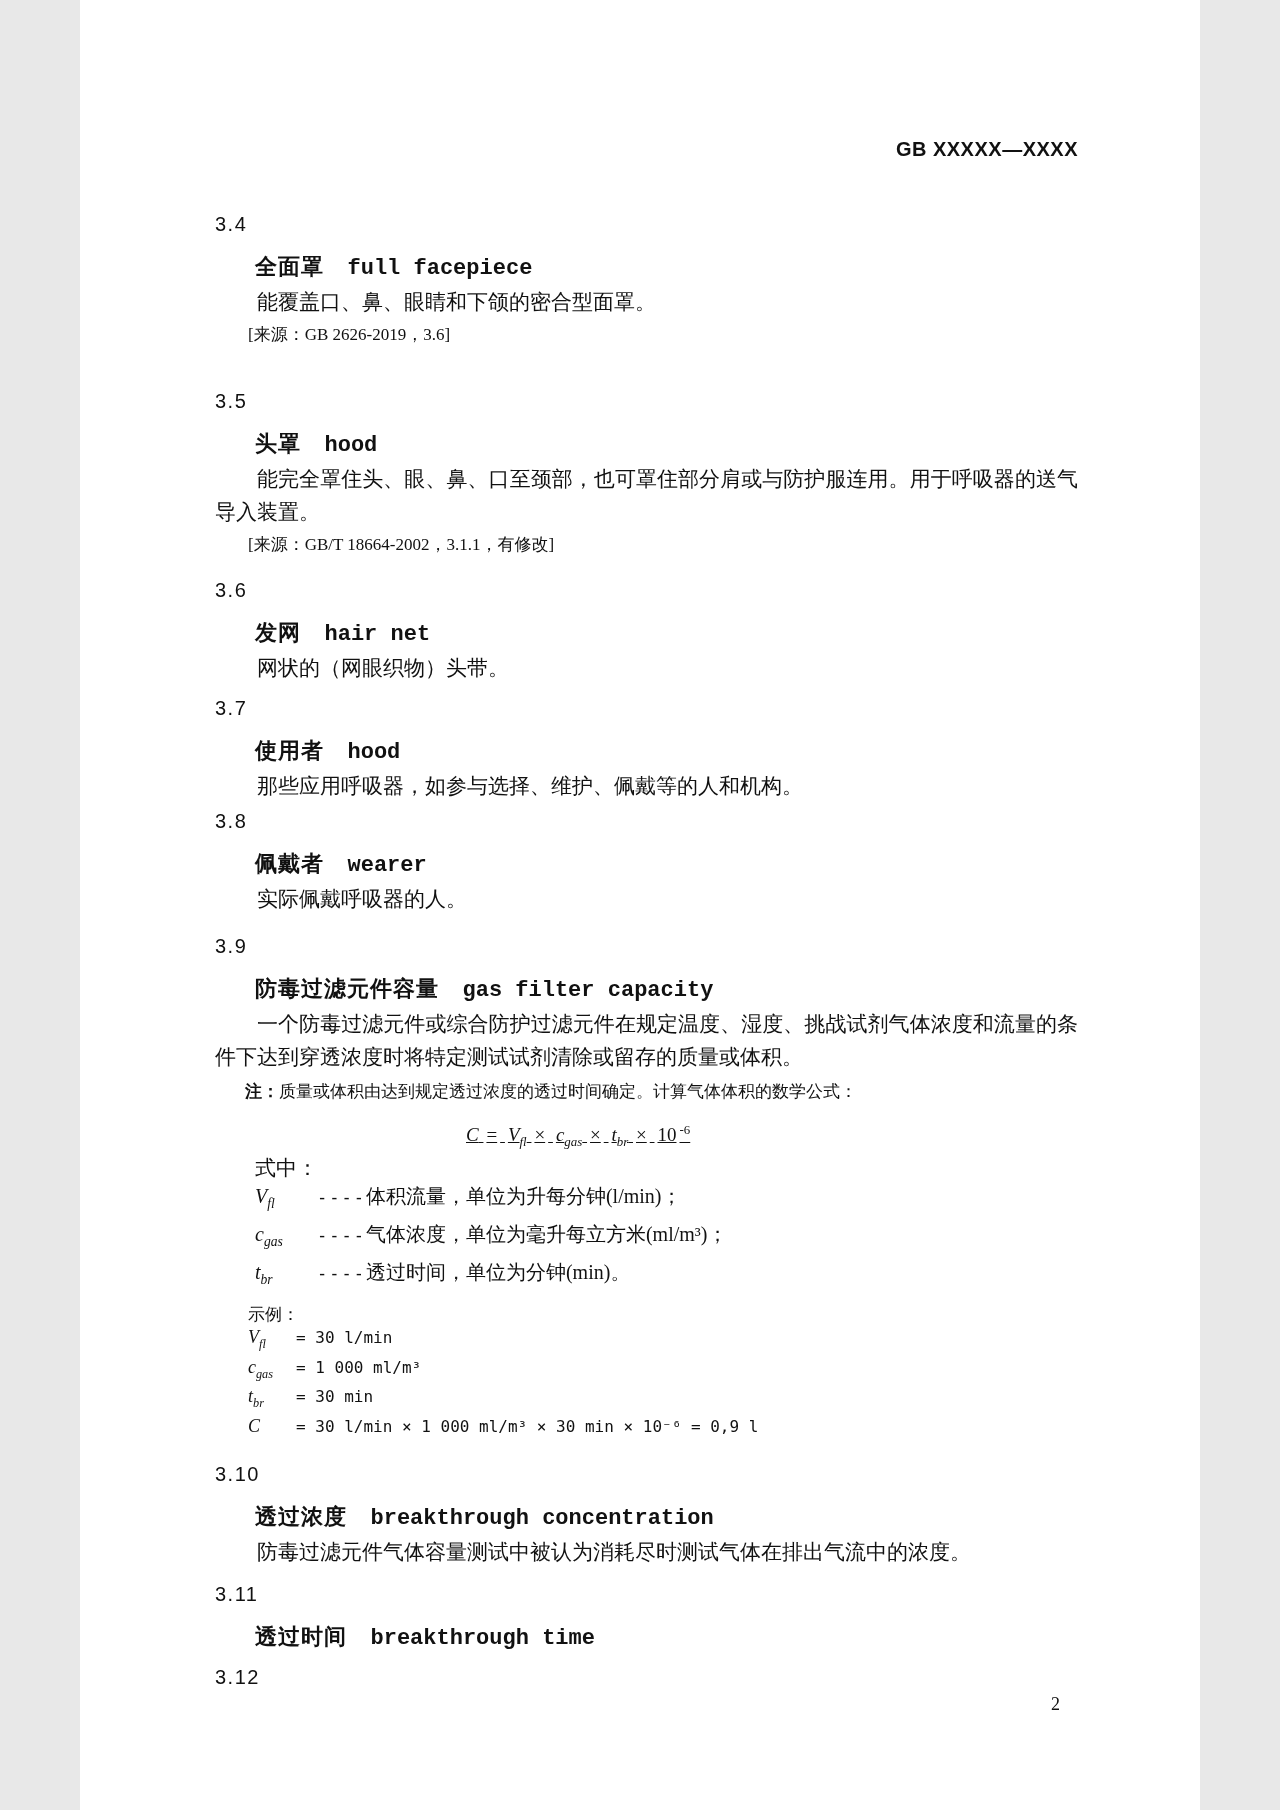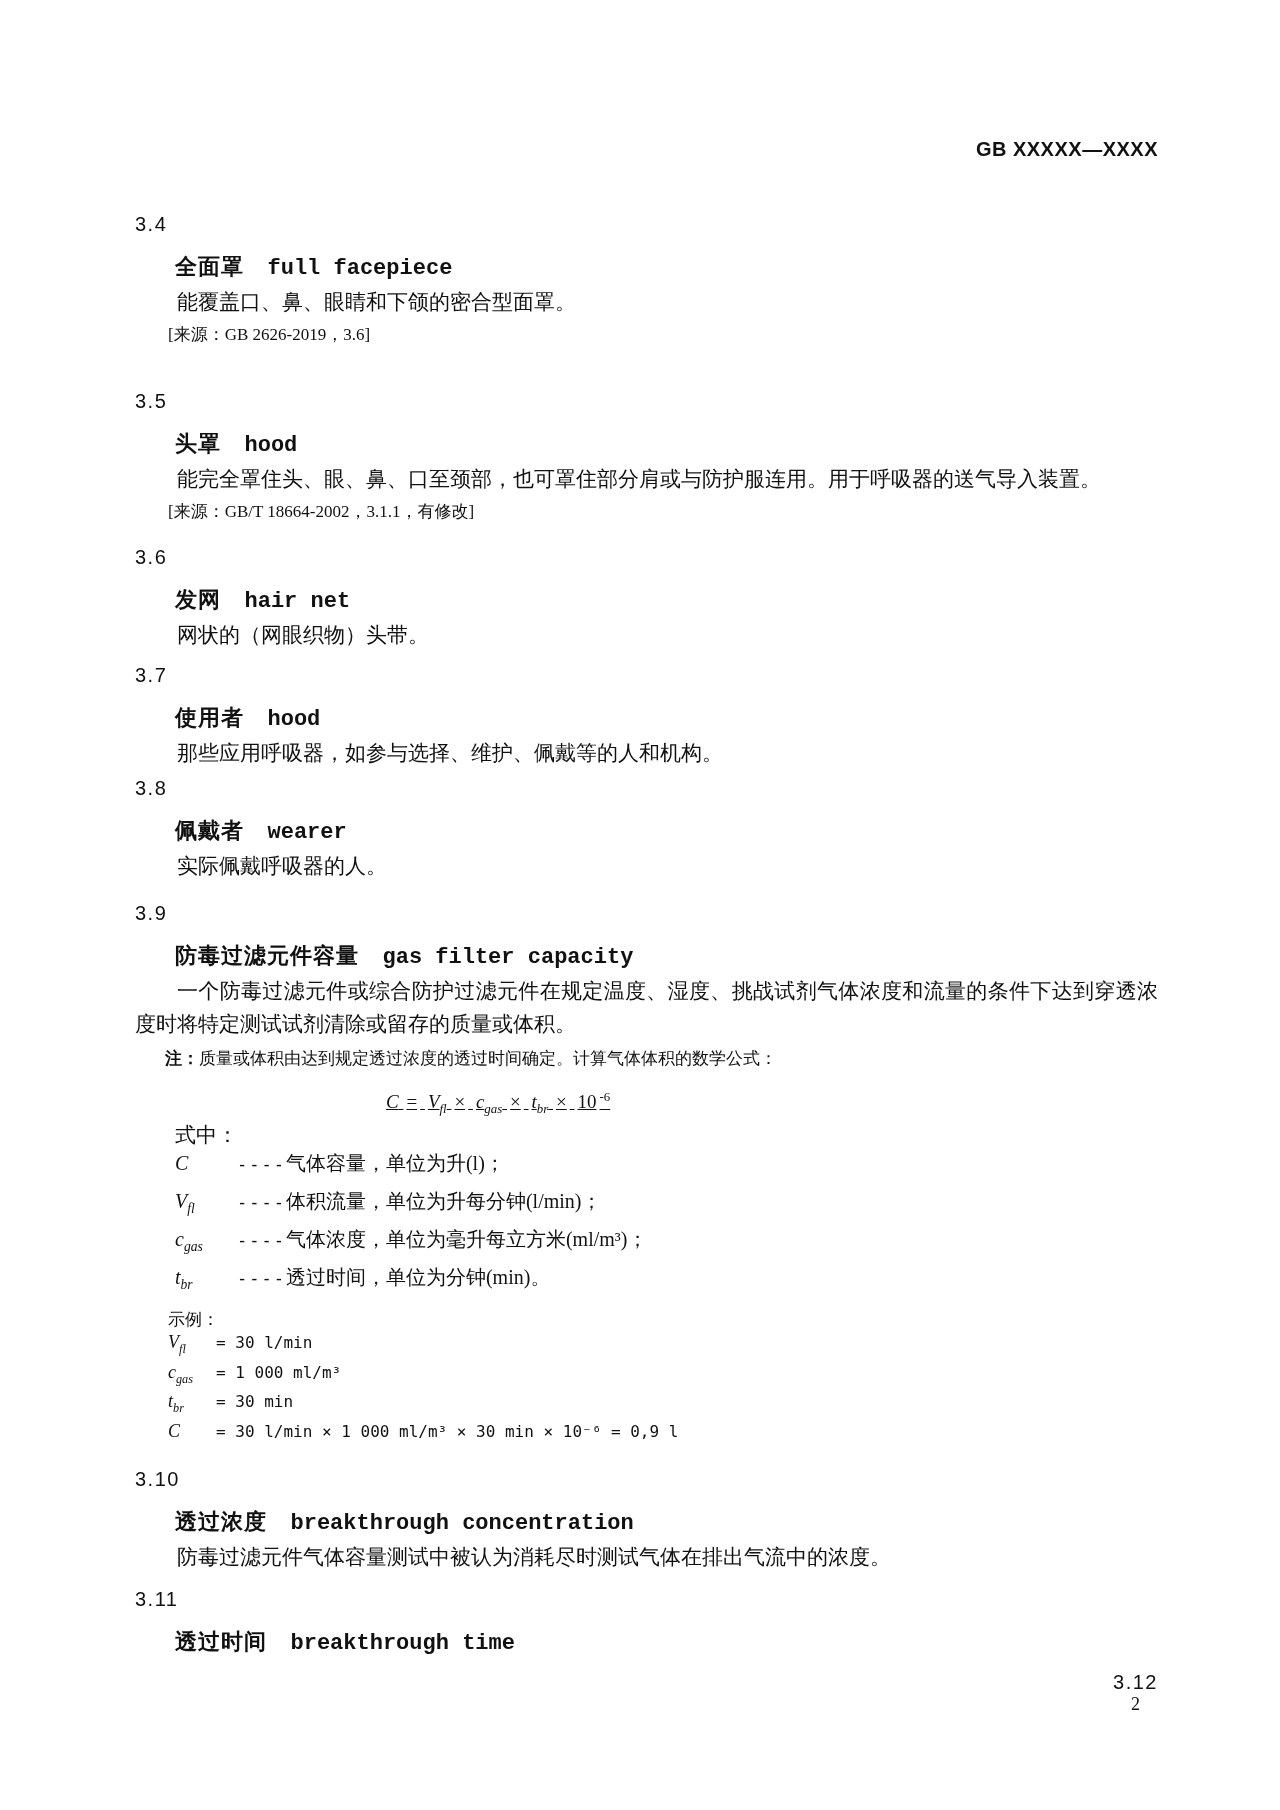--- a/index.html
+++ b/index.html
@@ -1,17 +1,17 @@
 <!DOCTYPE html>
 <html><head>
 <meta charset="utf-8">
 <style>
   html,body { margin:0; padding:0; background:#e8e8e8; }
   .page {
-    width:1280px; height:1810px;
+    width:1120px; height:1810px;
     margin:0 auto;
     background:#ffffff;
     position:relative;
     box-sizing:border-box;
     padding:136px 122px 0 135px;
     font-family:"Liberation Serif","DejaVu Serif",serif;
     color:#111;
     overflow:hidden;
   }
   .header { text-align:right; font-family:"Liberation Sans","DejaVu Sans",sans-serif;
@@ -37,21 +37,21 @@
   .var-desc { }
   .example-label { margin:9px 0 0 33px; font-size:17px; line-height:22px;
                    font-weight:400; font-family:"Liberation Sans","DejaVu Sans",sans-serif; }
   .ex-line { margin:0 0 0 33px; font-size:17px; line-height:23px; }
   .ex-sym { display:inline-block; min-width:48px; font-style:italic; font-size:18px; }
   .ex-rest { font-family:"DejaVu Sans Mono","Liberation Mono",monospace; font-size:16px; }
   .footer-page-num { position:absolute; top:1693px; right:140px; font-size:18px; line-height:22px; }
   
   .s34 { margin-top:49px; } .s35 { margin-top:41px; } .s36 { margin-top:20px; }
   .s37 { margin-top:10px; } .s38 { margin-top:5px;  } .s39 { margin-top:17px; }
-  .s310 { margin-top:16px; } .s311 { margin-top:12px; } .s312 { margin-top:11px;text-align:right; }
+  .s310 { margin-top:16px; } .s311 { margin-top:12px; } .s312 { margin-top:11px; }
 </style>
 </head>
 <body>
 
 <div class="page">
 
   <div class="header">
     <span>GB XXXXX—XXXX</span>
   </div>
 
@@ -124,23 +124,20 @@
         <span class="sym">c</span><sub>gas</sub>
         <span>×</span>
         <span class="sym">t</span><sub>br</sub>
         <span>×</span>
         <span>10</span><sup>-6</sup>
       </div>
 
       <div class="where-label">式中：</div>
 
       <div class="var-line">
-        <span class="var-sym"><span>C</span><sub></sub></span><span class="var-dash">----</span><span class="var-desc">气体容量，单位为升(l)；</span>
-      </div>
-      <div class="var-line">
         <span class="var-sym"><span>V</span><sub>fl</sub></span><span class="var-dash">----</span><span class="var-desc">体积流量，单位为升每分钟(l/min)；</span>
       </div>
       <div class="var-line">
         <span class="var-sym"><span>c</span><sub>gas</sub></span><span class="var-dash">----</span><span class="var-desc">气体浓度，单位为毫升每立方米(ml/m³)；</span>
       </div>
       <div class="var-line">
         <span class="var-sym"><span>t</span><sub>br</sub></span><span class="var-dash">----</span><span class="var-desc">透过时间，单位为分钟(min)。</span>
       </div>
 
       <div class="example-label">示例：</div>

